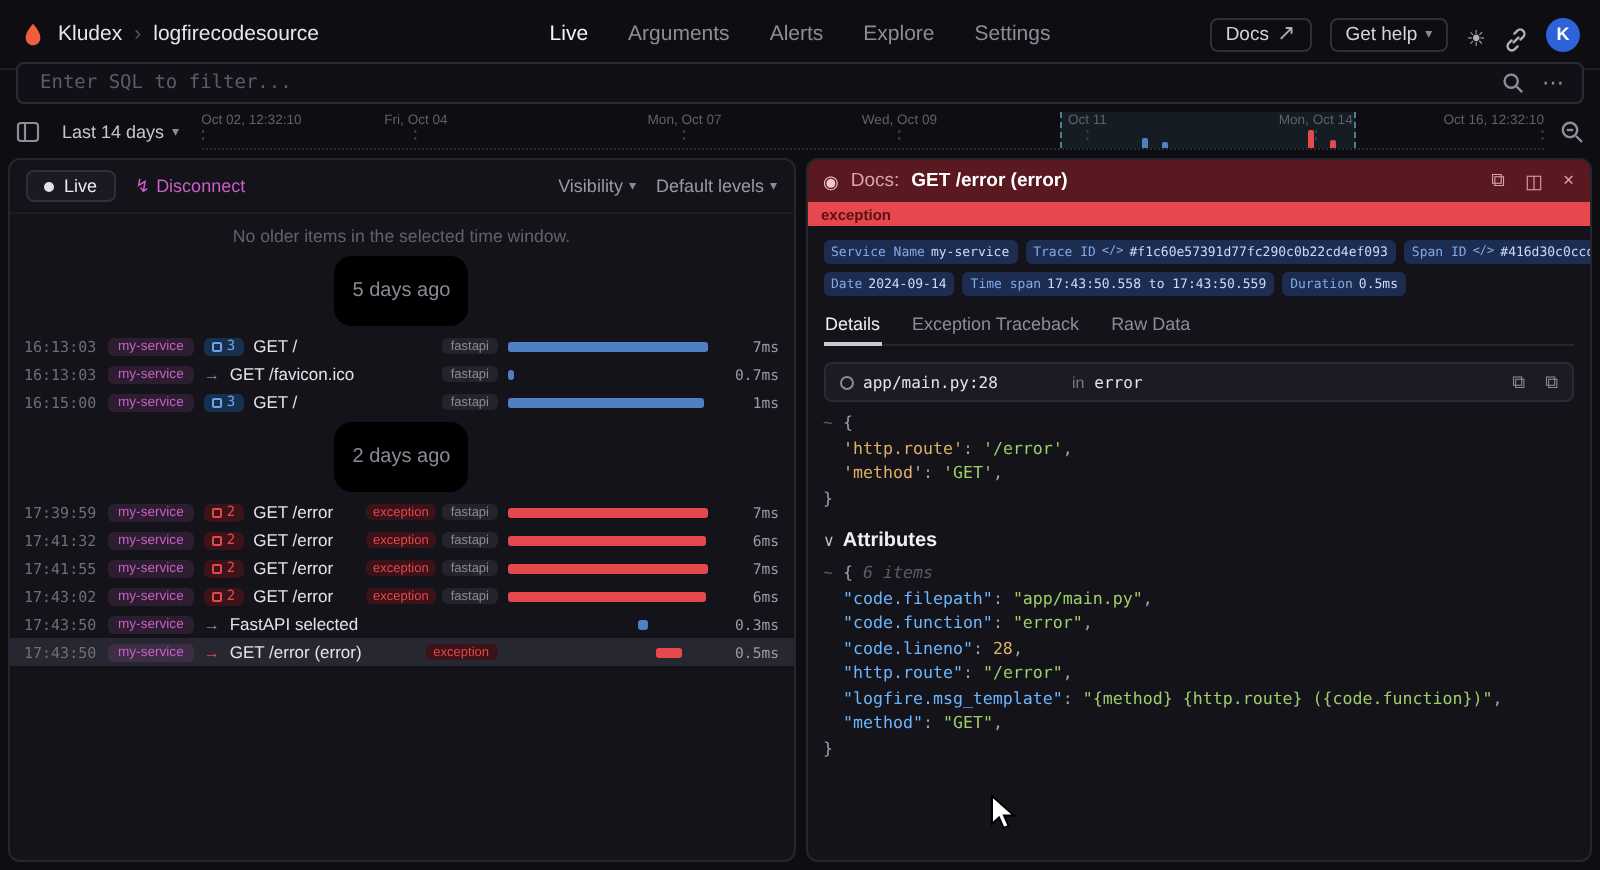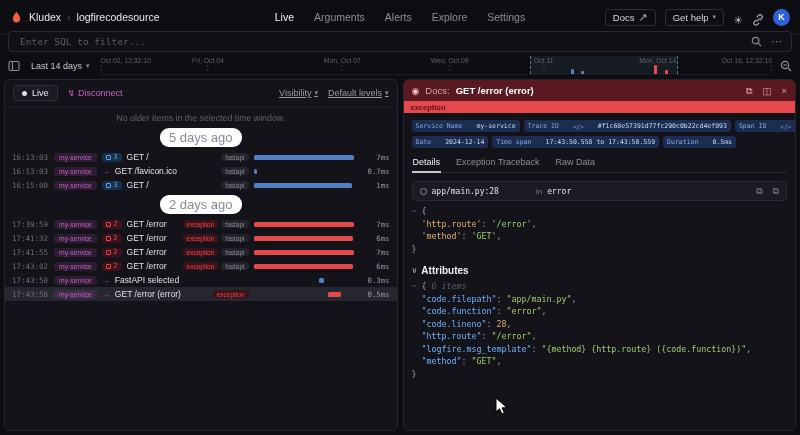--- a/index.html
+++ b/index.html
@@ -48,25 +48,25 @@
   
   .main{position:absolute;top:79px;left:4px;right:4px;bottom:4px;display:flex;gap:5px;}
   .panel{flex:1;background:#131319;border:1px solid #26262f;border-radius:6px;overflow:hidden;position:relative;}
 
   
   .lp-head{display:flex;align-items:center;gap:10px;padding:5px 8px;border-bottom:1px solid #1d1d26;}
   .live-btn{display:flex;align-items:center;gap:5px;border:1px solid #30303c;border-radius:4px;
             padding:2px 8px;background:#1a1a22;color:#e8e8ee;font-size:9px;}
   .live-dot{width:5px;height:5px;border-radius:50%;background:#e0e0e8;}
   .disc{display:flex;align-items:center;gap:3px;color:#c95fc5;font-size:9px;cursor:pointer;}
-  .dd{display:flex;align-items:center;gap:3px;color:#9a9aa6;font-size:9px;cursor:pointer;text-decoration:underline;}
+  .dd{display:flex;align-items:center;gap:3px;color:#9a9aa6;font-size:9px;cursor:pointer;}
   .spacer{flex:1;}
   .lp-empty{text-align:center;color:#62626e;font-size:8.8px;padding:6px 0 2px;}
   .trow-div{display:flex;justify-content:center;padding:3px 0;}
-  .div-pill{background:#ffffff;color:#8a8a96;font-size:13px;padding:2px 9px;border-radius:9px;}
+  .div-pill{background:#000000;color:#8a8a96;font-size:10px;padding:12px 9px;border-radius:9px;}
   .trow{display:flex;align-items:center;gap:5px;height:14px;padding:0 7px;white-space:nowrap;cursor:pointer;}
   .trow.selected{background:#272731;}
   .t-time{font-family:"DejaVu Sans Mono",monospace;font-size:7.5px;color:#6e6e7a;width:37px;flex:none;}
   .t-service{background:rgba(201,95,197,0.14);color:#c95fc5;font-size:6.8px;padding:1px 5px;border-radius:3px;flex:none;}
   .t-count{display:flex;align-items:center;gap:2.5px;font-size:7px;padding:0.5px 4px;border-radius:3px;flex:none;
            font-family:"DejaVu Sans Mono",monospace;}
   .c-blue{background:#17304e;color:#6aa4e8;}
   .c-red{background:#3c1318;color:#e5484d;}
   .sq{width:5px;height:5px;border:1px solid currentColor;border-radius:1px;display:inline-block;}
   .t-arrow{font-size:8px;flex:none;}
@@ -84,21 +84,21 @@
   
   .rp-head{height:21px;background:#5a1820;display:flex;align-items:center;gap:6px;padding:0 8px;}
   .sp-ic{color:#f0c9cc;font-size:9px;}
   .sp-k{color:#d9a6ab;font-size:9.5px;}
   .sp-t{color:#fff;font-size:9.5px;font-weight:bold;}
   .hic{color:#d9a6ab;font-size:9.5px;cursor:pointer;margin-left:4px;}
   .rp-banner{height:12px;background:#e5484d;color:#5c1014;font-size:7.5px;font-weight:bold;
              display:flex;align-items:center;padding:0 7px;}
   .rp-body{padding:7px 8px;}
   .meta-row{display:flex;gap:4px;margin-bottom:4px;white-space:nowrap;}
-  .meta-pill{display:flex;align-items:center;gap:14px;background:#1d2d52;border-radius:3px;padding:2px 4px;
+  .meta-pill{display:flex;align-items:flex-start;gap:3px;background:#1d2d52;border-radius:3px;padding:2px 4px;
              font-family:"DejaVu Sans Mono",monospace;font-size:6.5px;}
   .meta-label{color:#83a9e2;}
   .meta-code-icon{color:#83a9e2;font-size:6px;}
   .meta-value{color:#c6dbf8;}
   .rp-tabs{display:flex;gap:14px;border-bottom:1px solid #26262f;margin-top:6px;}
   .rtab{font-size:9px;color:#8d8d9a;padding:3px 1px 4px;border-bottom:2px solid transparent;margin-bottom:-1px;cursor:pointer;}
   .rtab.active{color:#f0f0f4;border-bottom-color:#c9c9d2;}
   .src-row{margin-top:8px;background:#1b1b23;border:1px solid #2a2a34;border-radius:4px;height:20px;
            display:flex;align-items:center;gap:5px;padding:0 7px;}
   .file-ic{width:7px;height:7px;border:1px solid #8a8a96;border-radius:50%;display:inline-block;flex:none;}
@@ -405,21 +405,21 @@
             </div>
             <div class="meta-pill">
               <span class="meta-label">Span ID</span>
               <span class="meta-code-icon">&lt;/&gt;</span>
               <span class="meta-value">#416d30c0ccd46cd0</span>
             </div>
           </div>
         <div class="meta-row">
             <div class="meta-pill">
               <span class="meta-label">Date</span>
-              <span class="meta-value">2024-12-14</span>
+              <span class="meta-value">2024-09-14</span>
             </div>
             <div class="meta-pill">
               <span class="meta-label">Time span</span>
               <span class="meta-value">17:43:50.558 to 17:43:50.559</span>
             </div>
             <div class="meta-pill">
               <span class="meta-label">Duration</span>
               <span class="meta-value">0.5ms</span>
             </div>
           </div>

